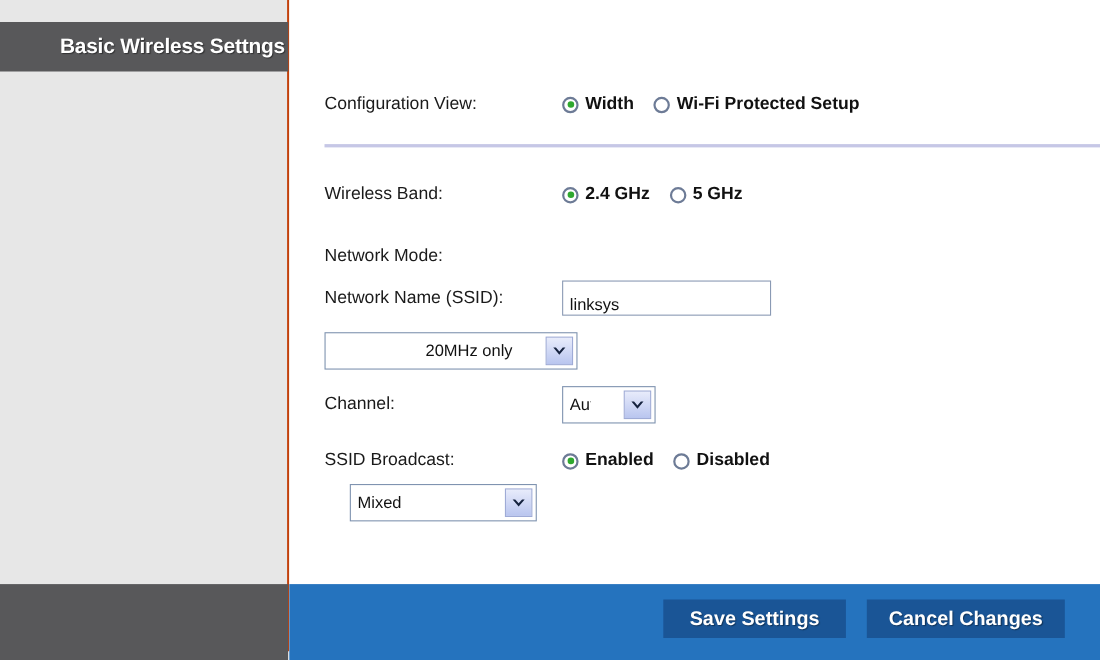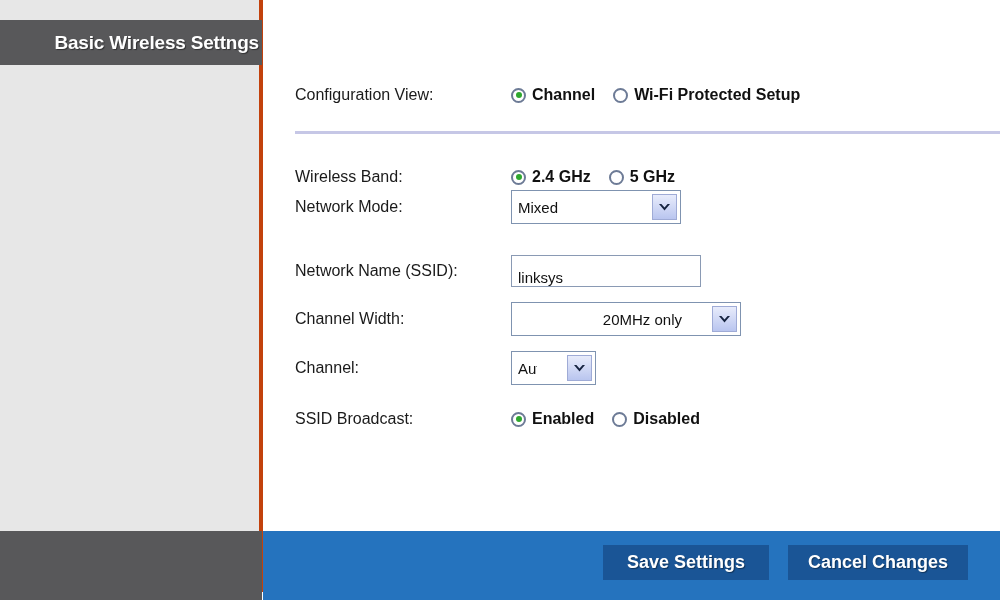--- a/index.html
+++ b/index.html
@@ -23,21 +23,21 @@
   }
 
   
   .left-col {
     position: absolute;
     left: 0;
     top: 0;
     width: 263px;
     height: 592px;
     background: #e7e7e7;
-    border-right: 4px solid #c2410c;
+    border-right: 2px solid #c2410c;
     box-sizing: border-box;
   }
 
   .title-bar {
     position: absolute;
     left: 0;
     top: 20px;
     width: 262px;
     height: 45px;
     background: #58585a;
@@ -98,21 +98,21 @@
     color: #1a1a1a;
     white-space: nowrap;
   }
   .row .control {
     display: flex;
     align-items: center;
   }
 
   .row-config  { top: 80px; }
   .row-band    { top: 162px; }
-  .row-mode    { top: 192px; }
+  .row-mode    { top: 224px; flex-direction: column; }
   .row-ssid    { top: 256px; }
   .row-cwidth  { top: 304px; }
   .row-channel { top: 353px; }
   .row-bcast   { top: 404px; }
 
   .divider {
     position: absolute;
     left: 32px;
     top: 131px;
     width: 705px;
@@ -252,21 +252,21 @@
 
   <div class="panel">
     <div class="form-area">
 
       <div class="row row-config">
         <span class="label">Configuration View:</span>
         <span class="control">
           <span class="radio-group">
             <span class="radio-opt">
               <span class="radio checked"></span>
-              <span class="radio-label">Channel</span>
+              <span class="radio-label">Width</span>
             </span>
             <span class="radio-opt">
               <span class="radio"></span>
               <span class="radio-label">Wi-Fi Protected Setup</span>
             </span>
           </span>
         </span>
       </div>
 
       <div class="divider"></div>
@@ -304,21 +304,20 @@
       <div class="row row-ssid">
         <span class="label">Network Name (SSID):</span>
         <span class="control">
           <span class="textfield">
             <span>linksys</span>
           </span>
         </span>
       </div>
 
       <div class="row row-cwidth">
-        <span class="label">Channel Width:</span>
         <span class="control">
           <span class="select select-cwidth">
             <span class="sel-value">20MHz only</span>
             <span class="arrow-btn">
               <svg width="13" height="9" viewBox="0 0 13 9" aria-hidden="true">
                 <path d="M1 1 L6.5 7.5 L12 1 L9.6 1 L6.5 4.6 L3.4 1 Z" fill="#16233f"></path>
               </svg>
             </span>
           </span>
         </span>

